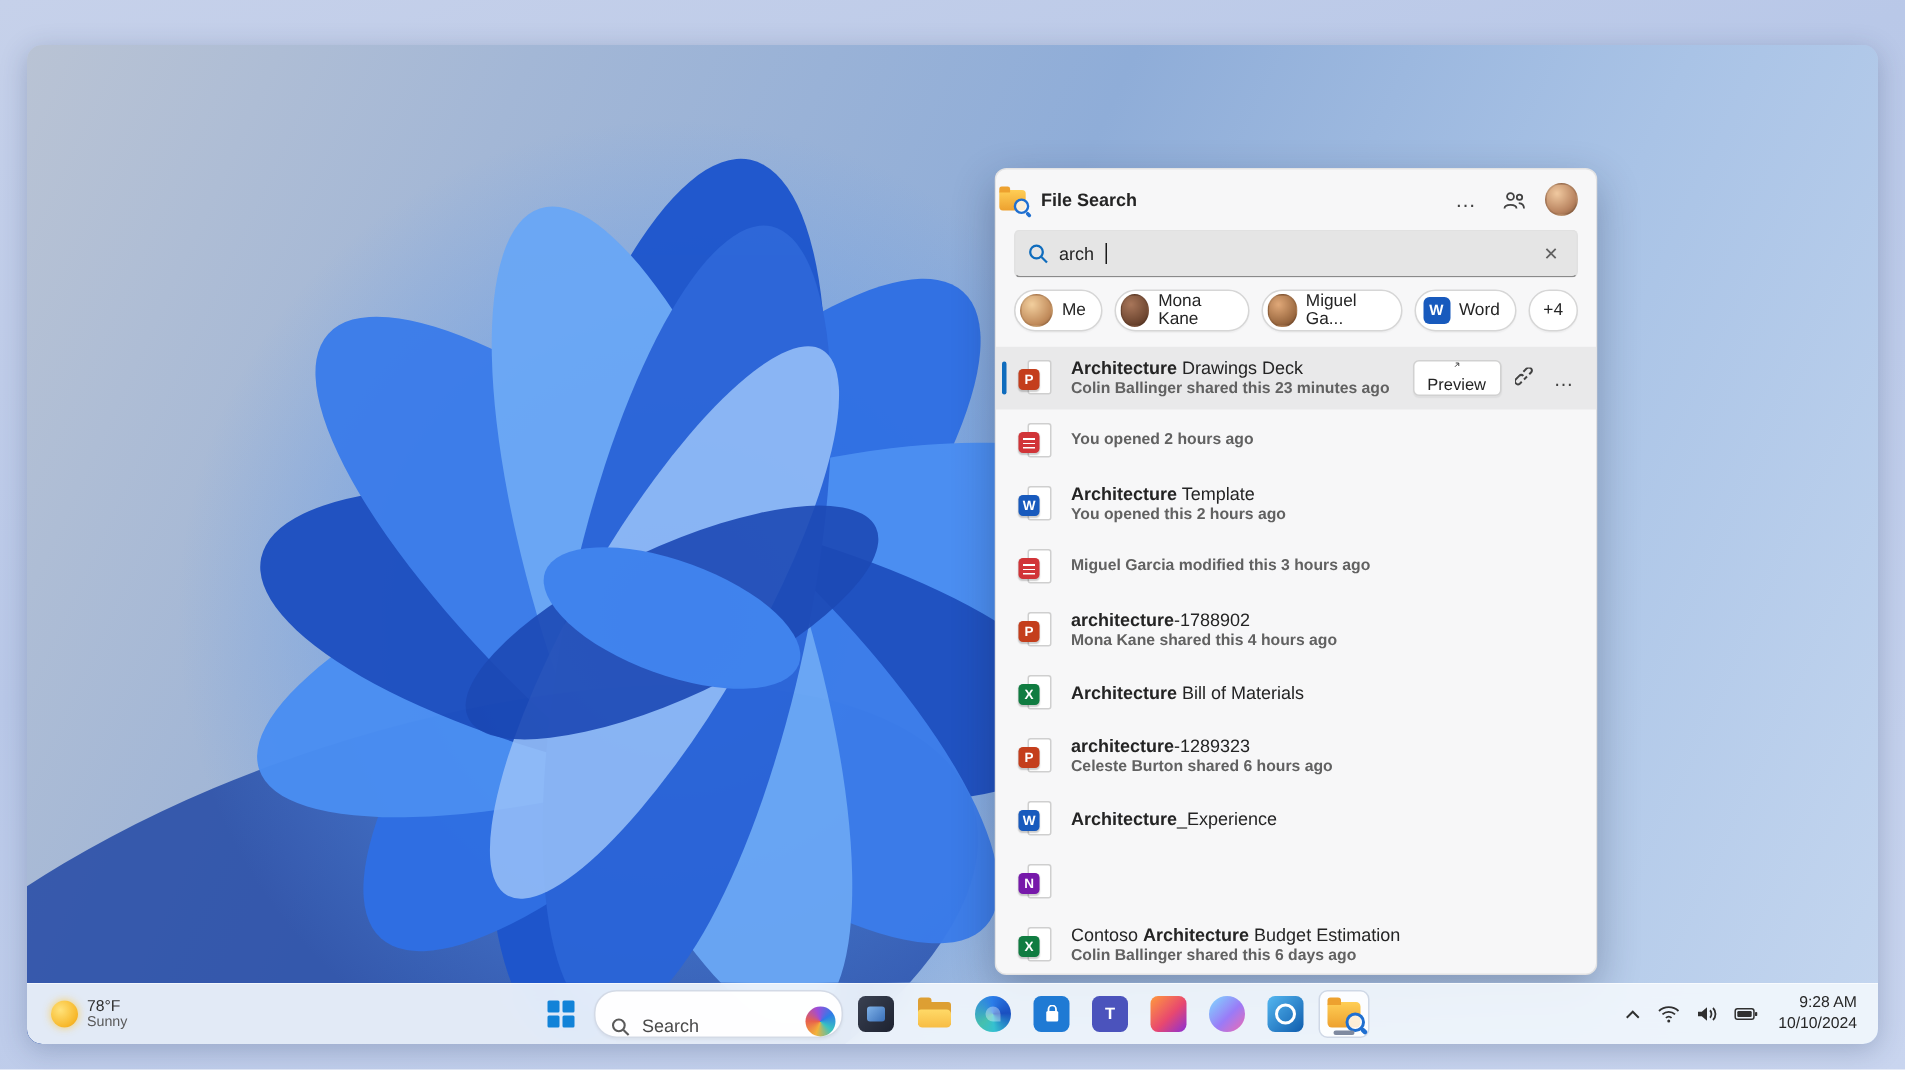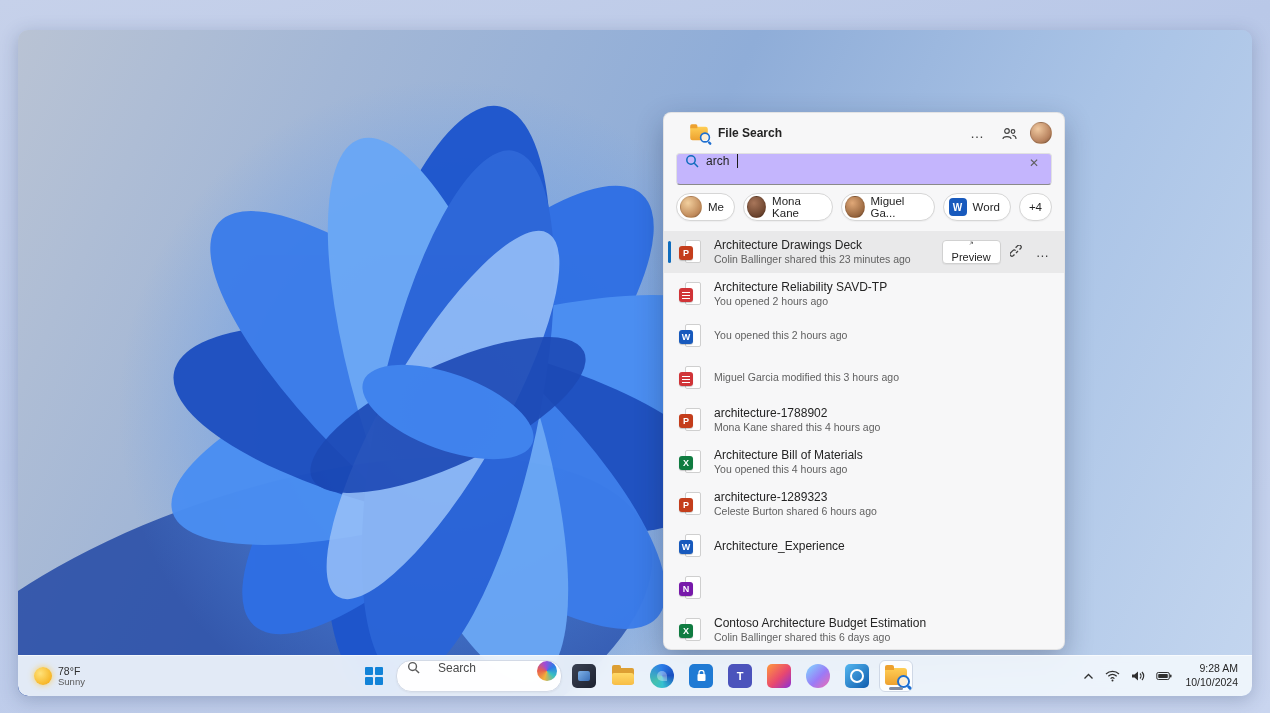--- a/index.html
+++ b/index.html
@@ -29,22 +29,22 @@
   .sun{width:18px;height:18px;border-radius:50%;background:radial-gradient(circle at 35% 35%,#ffe27a,#f7b728 70%,#e89612);box-shadow:0 0 6px rgba(255,200,60,.8);}
   .wtxt{display:flex;flex-direction:column;line-height:1.15;}
   .wtemp{font-size:10.5px;color:#303030;}
   .wcond{font-size:9.5px;color:#5a5a5a;}
   .tb-center{position:absolute;left:50%;top:0;height:40px;transform:translateX(-50%);display:flex;align-items:center;gap:5px;}
   .tb-btn{width:34px;height:32px;border:none;background:transparent;border-radius:6px;display:flex;align-items:center;justify-content:center;position:relative;padding:0;cursor:pointer;}
   .winlogo{display:grid;grid-template-columns:8px 8px;grid-template-rows:8px 8px;gap:1.5px;}
   .winlogo span{background:#1283d8;border-radius:1px;}
   .searchpill{
     height:30px;min-width:150px;background:rgba(255,255,255,.95);
-    border:1px solid #d3dae6;border-radius:15px;display:flex;align-items:flex-start;
-    gap:18px;padding:0 4px 0 10px;cursor:text;box-shadow:0 1px 2px rgba(0,0,0,.05);
+    border:1px solid #d3dae6;border-radius:15px;display:flex;align-items:flex-end;
+    gap:8px;padding:0 4px 0 10px;cursor:text;box-shadow:0 1px 2px rgba(0,0,0,.05);
   }
   .searchpill .sp-label{font-size:12px;color:#4a4a4a;flex:1;}
   .sphl{width:20px;height:20px;border-radius:50%;background:conic-gradient(from 200deg,#f3b23a,#e8604c,#a04cd8,#2d7ce8,#39c3c0,#f3b23a);}
   .appicon{width:24px;height:24px;border-radius:5px;position:relative;display:flex;align-items:center;justify-content:center;font-size:12px;font-weight:700;color:#fff;}
   .ic-photos{background:linear-gradient(135deg,#3a4152,#1d2230);}
   .ic-photos i{display:block;width:12px;height:10px;border-radius:2px;background:linear-gradient(135deg,#7fb2e8,#3a6fb8);}
   .folder{position:relative;width:22px;height:17px;}
   .folder .fb{position:absolute;left:0;top:0;width:22px;height:16px;border-radius:2px;background:#dd9f33;}
   .folder .fb::before{content:"";position:absolute;left:0;top:-3px;width:9px;height:5px;border-radius:2px 2px 0 0;background:#dd9f33;}
   .folder .ff{position:absolute;left:0;bottom:0;width:22px;height:12px;border-radius:2px 3px 3px 3px;background:linear-gradient(180deg,#ffd967,#f7bd45);}
@@ -65,28 +65,28 @@
   .tb-btn.active::after{content:"";position:absolute;bottom:1px;left:50%;transform:translateX(-50%);width:14px;height:3px;border-radius:2px;background:#7f8aa0;}
   .tray{position:absolute;right:8px;top:0;height:40px;display:flex;align-items:center;gap:3px;}
   .trbtn{height:30px;border:none;background:transparent;border-radius:4px;display:flex;align-items:center;justify-content:center;padding:0 4px;cursor:pointer;color:#303030;}
   .clock{display:flex;flex-direction:column;align-items:flex-end;line-height:1.3;font-size:10.5px;color:#262626;padding:0 6px;cursor:pointer;}
   
   .fswin{
     position:absolute;left:645px;top:82px;width:400px;height:536px;
     background:#f7f7f8;border:1px solid rgba(0,0,0,.08);border-radius:8px;
     box-shadow:0 10px 28px rgba(20,30,60,.30);display:flex;flex-direction:column;
   }
-  .fs-header{display:flex;align-items:center;gap:8px;padding:9px 12px 5px 24px;}
+  .fs-header{display:flex;align-items:center;gap:8px;padding:9px 12px 5px 0;}
   .fs-title{flex:1;font-size:12px;font-weight:700;color:#242424;}
   .hbtn{border:none;background:transparent;border-radius:4px;padding:2px 5px;cursor:pointer;color:#424242;font-size:14px;line-height:1;display:flex;align-items:center;}
   .avatar{width:20px;height:20px;border-radius:50%;background:radial-gradient(circle at 35% 30%,#f0c9a0,#b98460 65%,#7c5436);border:1px solid rgba(0,0,0,.1);cursor:pointer;}
   .fs-search{
-    margin:4px 12px 8px 12px;height:30px;background:#c4b5fd;
+    margin:4px 12px 8px 12px;height:30px;background:#e5e5e5;
     border:1px solid #e1e1e1;border-bottom:1px solid #8a8a8a;border-radius:4px;
-    display:flex;align-items:flex-start;gap:7px;padding:0 8px;
+    display:flex;align-items:center;gap:7px;padding:0 8px;
   }
   .fs-search .q{font-size:12px;color:#242424;}
   .caret{display:inline-block;width:1px;height:14px;background:#1a1a1a;margin-left:1px;vertical-align:-3px;}
   .fs-search .spacer{flex:1;}
   .xbtn{border:none;background:transparent;color:#616161;font-size:12px;cursor:pointer;padding:2px 4px;border-radius:3px;}
   .chips{display:flex;align-items:center;gap:8px;padding:0 12px 10px 12px;}
   .chip{display:flex;align-items:center;gap:6px;height:26px;background:#fff;border:1px solid #d6d6d6;border-radius:14px;padding:0 10px 0 3px;cursor:pointer;font-size:11.5px;color:#242424;box-shadow:0 1px 1px rgba(0,0,0,.04);}
   .chip.count{padding:0 9px;}
   .cav{width:20px;height:20px;border-radius:50%;border:1px solid rgba(0,0,0,.08);}
   .cav.me{background:radial-gradient(circle at 35% 30%,#f2cf9e,#c08a5a 70%,#8a5c38);}
@@ -101,22 +101,22 @@
   .ficon .page{position:absolute;left:7px;top:1px;width:16px;height:23px;background:#fff;border:1px solid #cfcfcf;border-radius:2px;box-sizing:border-box;}
   .ficon .badge{position:absolute;left:1px;top:7px;width:14px;height:14px;border-radius:3px;color:#fff;font-size:9px;font-weight:700;display:flex;align-items:center;justify-content:center;box-shadow:0 1px 1px rgba(0,0,0,.2);}
   .ficon[data-icon="powerpoint-icon"] .badge{background:#c43e1c;}
   .ficon[data-icon="word-icon"] .badge{background:#185abd;}
   .ficon[data-icon="excel-icon"] .badge{background:#107c41;}
   .ficon[data-icon="onenote-icon"] .badge{background:#7719aa;}
   .ficon[data-icon="pdf-icon"] .badge{background:#d13438;}
   .ficon[data-icon="pdf-icon"] .badge::before{content:"";width:8px;height:7px;background:repeating-linear-gradient(#fff 0 1px,transparent 1px 3px);}
   .meta{flex:1;min-width:0;display:flex;flex-direction:column;line-height:1.25;}
   .rtitle{font-size:12px;color:#242424;white-space:nowrap;overflow:hidden;text-overflow:ellipsis;}
-  .rtitle .m{font-weight:400;}
-  .rsub{font-size:10.5px;color:#616161;white-space:nowrap;overflow:hidden;text-overflow:ellipsis;}
+  .rtitle .m{font-weight:700;}
+  .rsub{font-size:10.5px;color:#616161;white-space:nowrap;overflow:hidden;text-overflow:ellipsis;font-weight:bold;}
   .ractions{display:flex;align-items:center;gap:6px;}
   .previewbtn{display:flex;align-items:center;gap:5px;height:24px;background:#fff;border:1px solid #d1d1d1;border-radius:4px;padding:0 9px;font-size:11px;color:#242424;cursor:pointer;box-shadow:0 1px 1px rgba(0,0,0,.05);font-family:inherit;flex-direction:column;}
   .iconbtn{border:none;background:transparent;padding:3px;border-radius:4px;cursor:pointer;color:#424242;display:flex;align-items:center;}
   svg.glyph{display:block;}
 </style>
 </head>
 <body>
 
 <div class="desktop">
 
@@ -221,31 +221,31 @@
           <button class="iconbtn">…</button>
         </span>
       </div>
 
       <div class="row">
         <span class="ficon" data-icon="pdf-icon">
             <span class="page"></span>
             <span class="badge"></span>
           </span>
         <span class="meta">
-          <span class="rtitle"><span></span><span class="m">Architecture</span><span> Reliability SAVD-TP</span></span>
           <span class="rsub">You opened 2 hours ago</span>
         </span>
       </div>
 
       <div class="row">
         <span class="ficon" data-icon="word-icon">
             <span class="page"></span>
             <span class="badge">W</span>
           </span>
         <span class="meta">
+          <span class="rtitle"><span></span><span class="m">Architecture</span><span> Template</span></span>
           <span class="rsub">You opened this 2 hours ago</span>
         </span>
       </div>
 
       <div class="row">
         <span class="ficon" data-icon="pdf-icon">
             <span class="page"></span>
             <span class="badge"></span>
           </span>
         <span class="meta">
@@ -264,21 +264,20 @@
         </span>
       </div>
 
       <div class="row">
         <span class="ficon" data-icon="excel-icon">
             <span class="page"></span>
             <span class="badge">X</span>
           </span>
         <span class="meta">
           <span class="rtitle"><span></span><span class="m">Architecture</span><span> Bill of Materials</span></span>
-          <span class="rsub">You opened this 4 hours ago</span>
         </span>
       </div>
 
       <div class="row">
         <span class="ficon" data-icon="powerpoint-icon">
             <span class="page"></span>
             <span class="badge">P</span>
           </span>
         <span class="meta">
           <span class="rtitle"><span></span><span class="m">architecture</span><span>-1289323</span></span>

